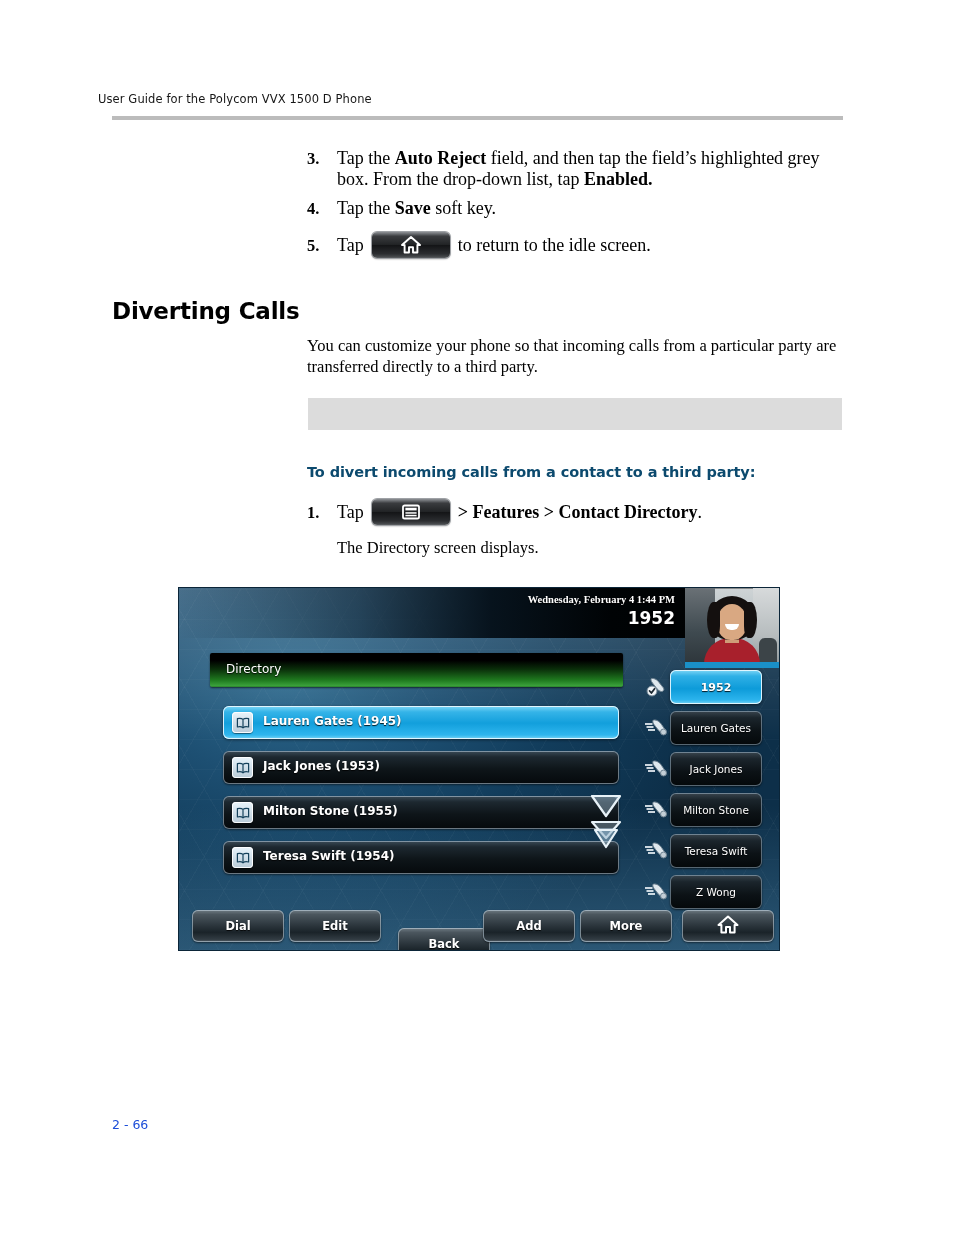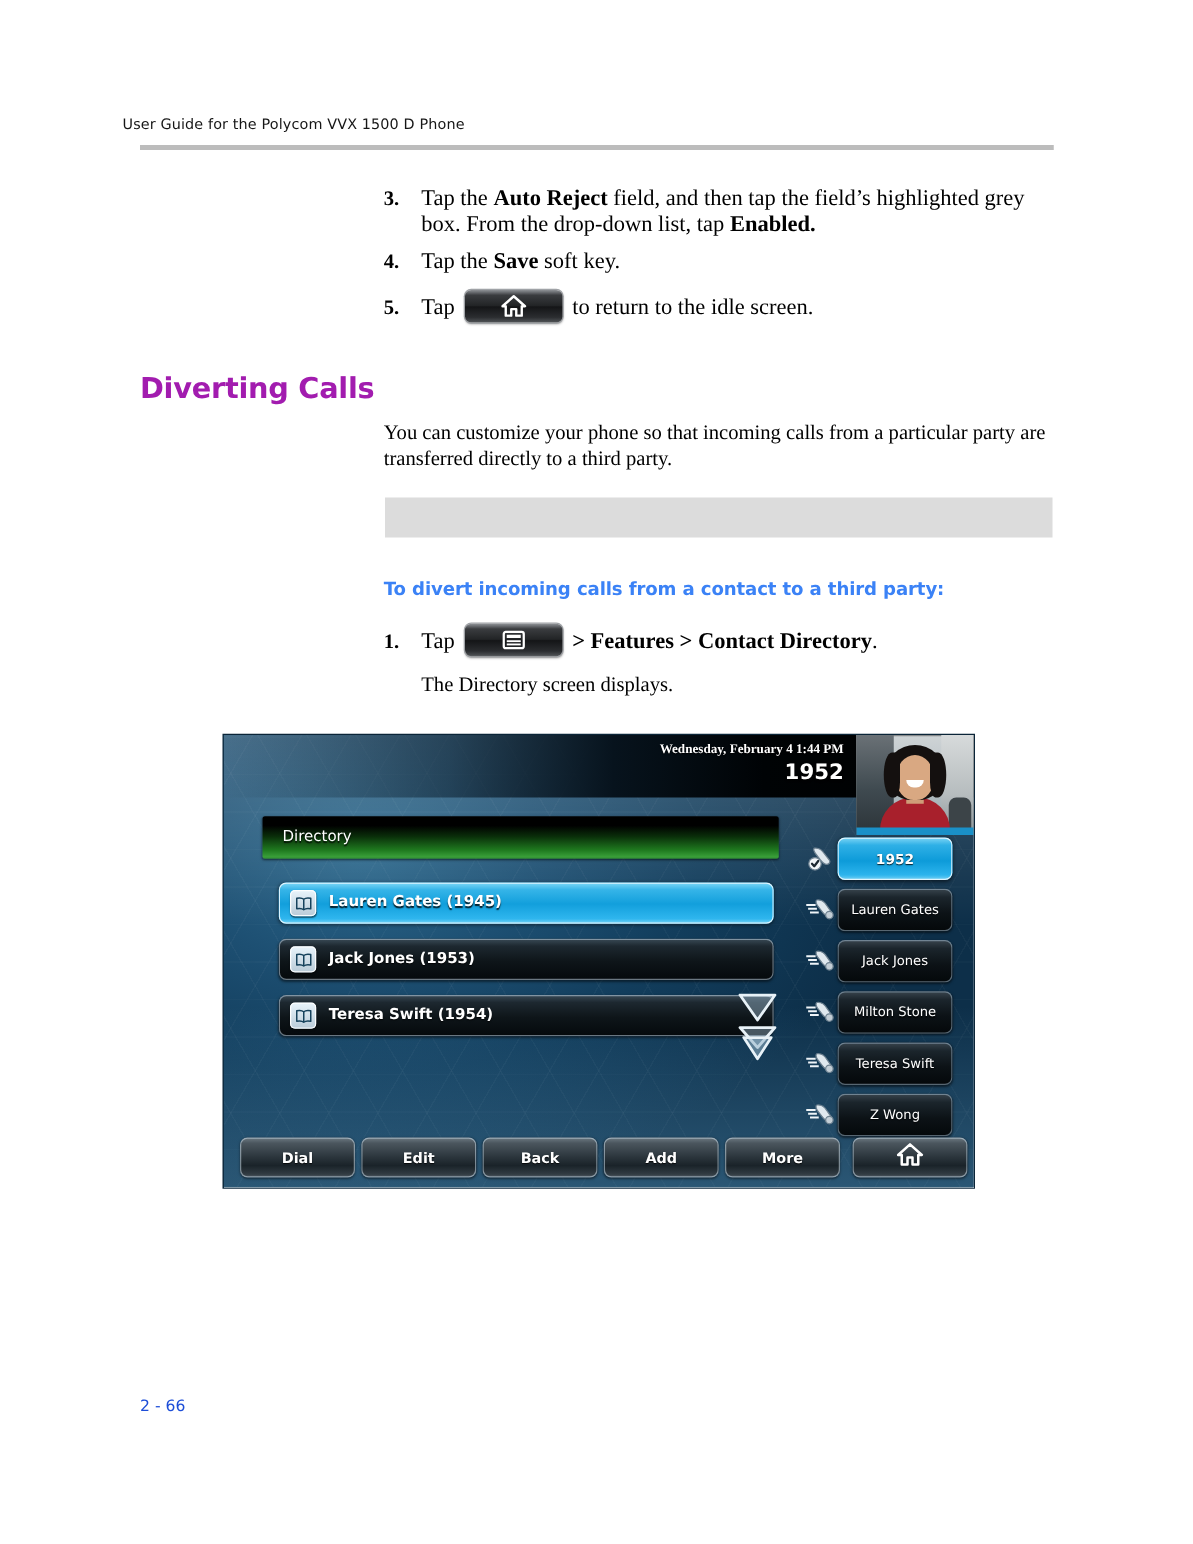--- a/index.html
+++ b/index.html
@@ -86,21 +86,21 @@
   .inline-txt { white-space: nowrap; }
 
   
   .section-heading {
     position: absolute;
     left: 112px;
     top: 298px;
     font-family: "DejaVu Sans", sans-serif;
     font-weight: bold;
     font-size: 23px;
-    color: #a21caf;
+    color: #000000;
     letter-spacing: -0.2px;
   }
 
   
   .para {
     position: absolute;
     left: 307px;
     top: 335px;
     width: 540px;
     font-size: 16.5px;
@@ -118,21 +118,21 @@
   }
 
   
   .proc-title {
     position: absolute;
     left: 307px;
     top: 464px;
     font-family: "DejaVu Sans", sans-serif;
     font-weight: bold;
     font-size: 14.5px;
-    color: #3b82f6;
+    color: #0c4a6e;
     letter-spacing: -0.1px;
   }
 
   .sub-line {
     position: absolute;
     left: 337px;
     top: 537px;
     font-size: 16.5px;
     line-height: 21px;
   }
@@ -347,21 +347,21 @@
   }
   .sk-label {
     font-family: "DejaVu Sans", sans-serif;
     font-weight: bold;
     font-size: 11.5px;
     color: #fff;
     text-shadow: 0 1px 1px rgba(0,0,0,.85);
   }
   .sk-0 { left: 13px;  width: 92px; }
   .sk-1 { left: 110px; width: 92px; }
-  .sk-2 { left: 207px; width: 92px; }
+  .sk-2 { left: 219px; width: 92px; margin-top: 18px; }
   .sk-3 { left: 304px; width: 92px; }
   .sk-4 { left: 401px; width: 92px; }
   .sk-home { left: 503px; width: 92px; }
 </style>
 </head>
 <body>
 
 <div class="page-header">
   <div class="hdr-text">User Guide for the Polycom VVX 1500 D Phone</div>
 </div>
@@ -464,20 +464,29 @@
       </span>
       <span class="cr-label">Jack Jones (1953)</span>
     </div>
     <div class="contact-row">
       <span class="cr-icon">
         <svg width="14" height="12" viewBox="0 0 14 12" aria-hidden="true">
           <path d="M7 2.4 C5.6 1.2 3.6 1.1 1.4 1.6 L1.4 10 C3.6 9.5 5.6 9.6 7 10.8 C8.4 9.6 10.4 9.5 12.6 10 L12.6 1.6 C10.4 1.1 8.4 1.2 7 2.4 Z" fill="none" stroke="#16425c" stroke-width="1.2" stroke-linejoin="round"></path>
           <line x1="7" y1="2.6" x2="7" y2="10.6" stroke="#16425c" stroke-width="1.2"></line>
         </svg>
       </span>
+      <span class="cr-label">Milton Stone (1955)</span>
+    </div>
+    <div class="contact-row">
+      <span class="cr-icon">
+        <svg width="14" height="12" viewBox="0 0 14 12" aria-hidden="true">
+          <path d="M7 2.4 C5.6 1.2 3.6 1.1 1.4 1.6 L1.4 10 C3.6 9.5 5.6 9.6 7 10.8 C8.4 9.6 10.4 9.5 12.6 10 L12.6 1.6 C10.4 1.1 8.4 1.2 7 2.4 Z" fill="none" stroke="#16425c" stroke-width="1.2" stroke-linejoin="round"></path>
+          <line x1="7" y1="2.6" x2="7" y2="10.6" stroke="#16425c" stroke-width="1.2"></line>
+        </svg>
+      </span>
       <span class="cr-label">Teresa Swift (1954)</span>
     </div>
   </div>
 
   <div class="scroll-arrows">
     <svg width="34" height="26" viewBox="0 0 34 26" aria-hidden="true">
       <path d="M3 3 L31 3 L17 23 Z" fill="rgba(150,180,200,.45)" stroke="#e8f2f8" stroke-width="2.2" stroke-linejoin="round"></path>
     </svg>
     <svg width="34" height="30" viewBox="0 0 34 30" style="margin-top:1px" aria-hidden="true">
       <path d="M3 2 L31 2 L17 18 Z" fill="rgba(150,180,200,.45)" stroke="#e8f2f8" stroke-width="2.2" stroke-linejoin="round"></path>

